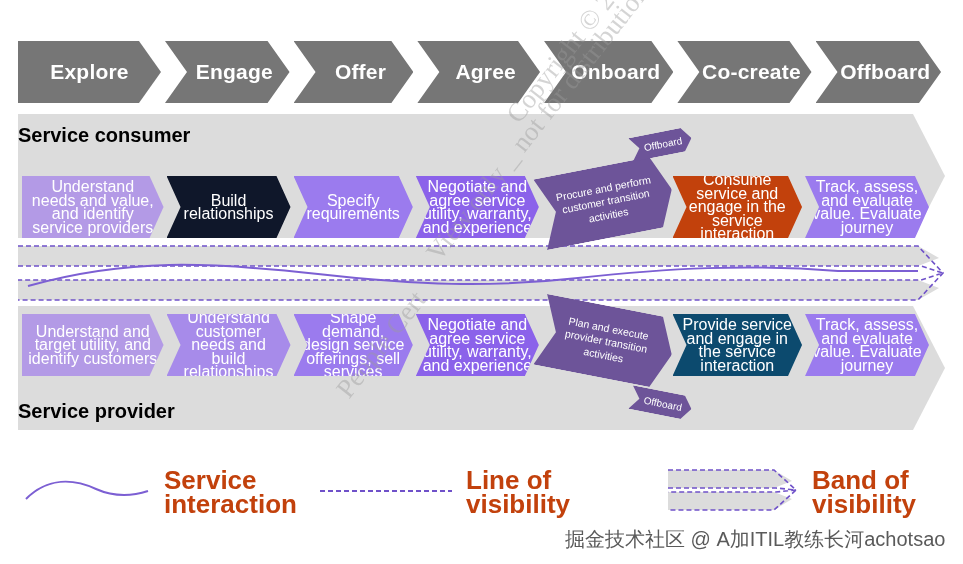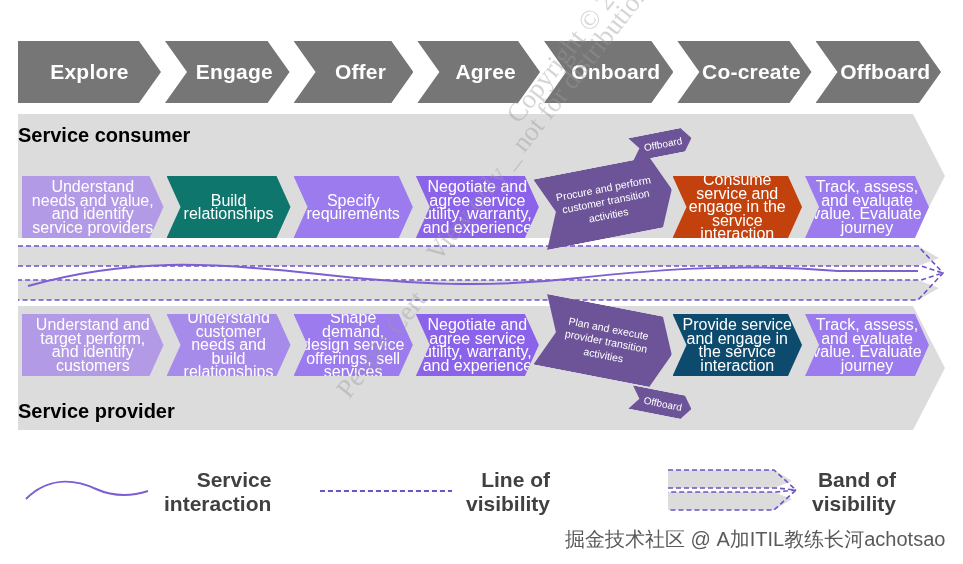--- a/index.html
+++ b/index.html
@@ -125,25 +125,25 @@
   #visibility-band {
     position: absolute;
     left: 18px; top: 244px;
     width: 927px; height: 58px;
     z-index: 5;
   }
 
   
   .legend { position: absolute; top: 462px; height: 60px; display:flex; align-items:center; }
   .legend-label {
-    color: #404040;
-    font-size: 21px;
+    color: #c2410c;
+    font-size: 26px;
     font-weight: bold;
     line-height: 24px;
-    text-align: right;
+    text-align: left;
   }
   #legend-interaction { left: 22px; }
   #legend-line { left: 318px; }
   #legend-band { left: 668px; }
   .legend-icon { margin-right: 12px; }
 
   
   .wm {
     position: absolute;
     color: #9b9b9b;
@@ -194,21 +194,21 @@
     </div>
   </div>
 
 <div class="grayband" id="consumer-band">
   <div class="band-title" id="consumer-title">Service consumer</div>
 </div>
 <div class="steps" id="consumer-steps">
     <div class="step first" style="width: 152px; background: rgb(179, 154, 230);">
       <span class="txt">Understand needs and value, and identify service providers</span>
     </div>
-    <div class="step" style="width: 133px; background: #0f766e;">
+    <div class="step" style="width: 133px; background: #0f172a;">
       <span class="txt">Build relationships</span>
     </div>
     <div class="step" style="width: 128px; background: rgb(155, 123, 238);">
       <span class="txt">Specify requirements</span>
     </div>
     <div class="step" style="width: 132px; background: rgb(139, 98, 234);">
       <span class="txt">Negotiate and agree service utility, warranty, and experience</span>
     </div>
     <div class="step" style="width: 137px; background: rgb(109, 84, 153); visibility: hidden;">
       <span class="txt">Procure and perform customer transition activities</span>
@@ -238,21 +238,21 @@
 
     <path d="M10,42 C110,14 190,18 300,30 C400,41 470,44 560,34 C650,24 730,20 820,27 L900,27" fill="none" stroke="#7c5fd3" stroke-width="2"></path>
   </svg>
 </div>
 
 <div class="grayband" id="provider-band">
   <div class="band-title" id="provider-title">Service provider</div>
 </div>
 <div class="steps" id="provider-steps">
     <div class="step first" style="width: 152px; background: rgb(179, 154, 230);">
-      <span class="txt">Understand and target perform, and identify customers</span>
+      <span class="txt">Understand and target utility, and identify customers</span>
     </div>
     <div class="step" style="width: 133px; background: rgb(167, 139, 234);">
       <span class="txt">Understand customer needs and build relationships</span>
     </div>
     <div class="step" style="width: 128px; background: rgb(155, 123, 238);">
       <span class="txt">Shape demand, design service offerings, sell services</span>
     </div>
     <div class="step" style="width: 132px; background: rgb(139, 98, 234);">
       <span class="txt">Negotiate and agree service utility, warranty, and experience</span>
     </div>

